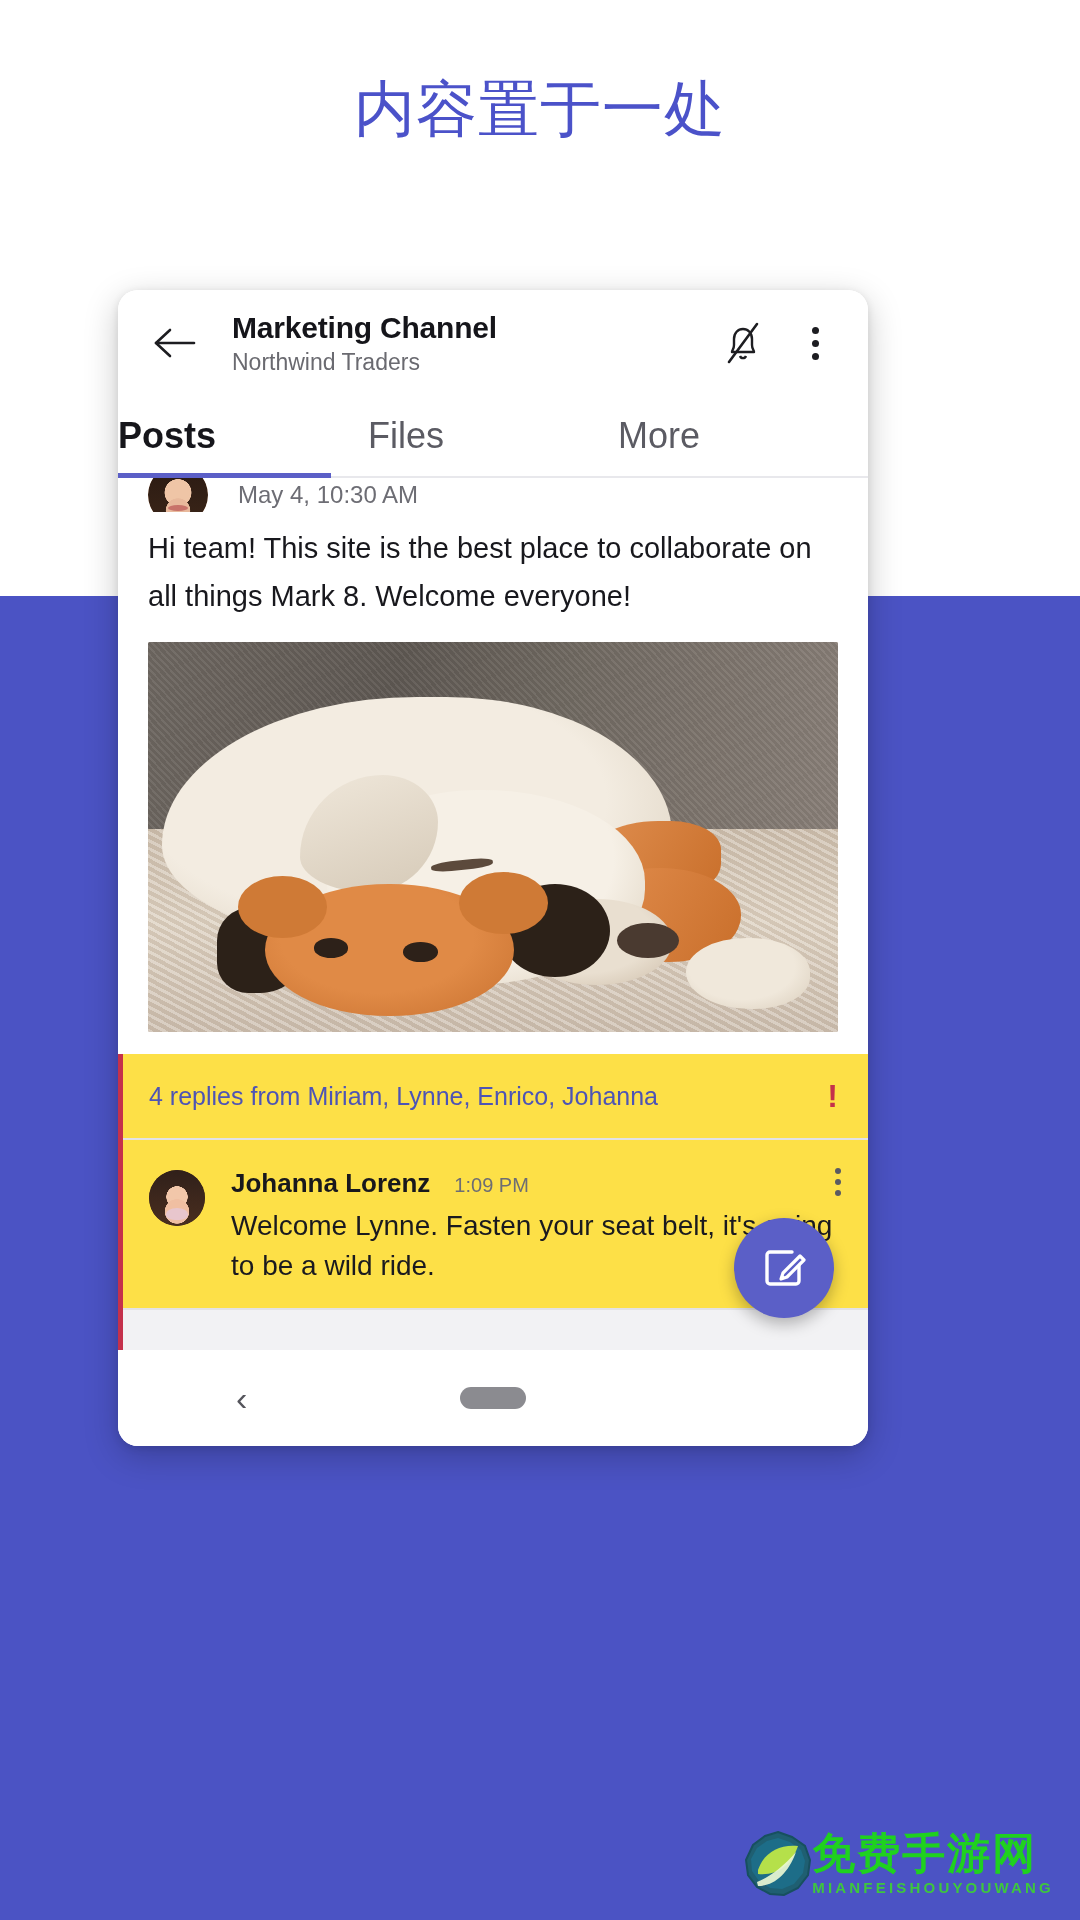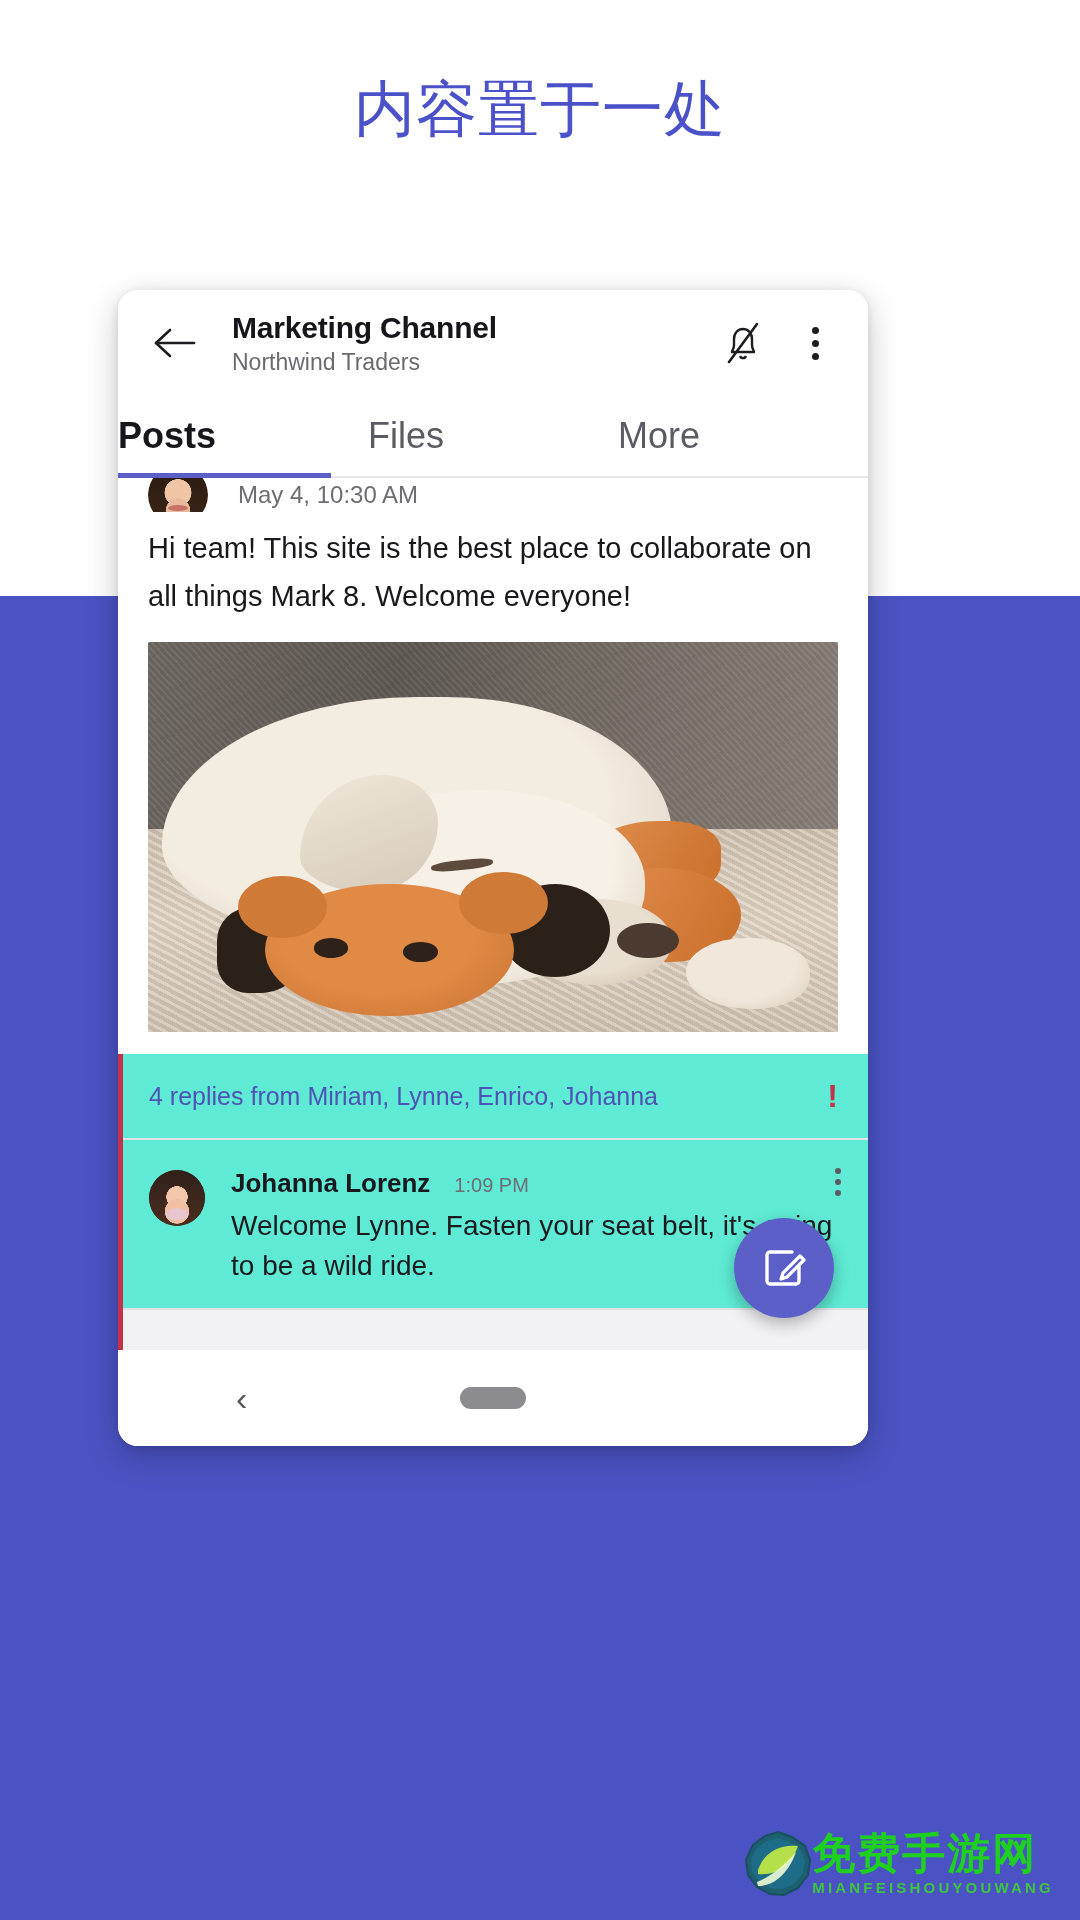--- a/index.html
+++ b/index.html
@@ -291,21 +291,21 @@
   }
   .post-image .ph-paw {
     position: absolute; left: 78%; top: 76%; width: 18%; height: 18%;
     background: radial-gradient(ellipse at 45% 40%, #f0e8db 0 55%, #d8ccba 100%);
     border-radius: 50% 50% 46% 54%;
   }
 
   
   .replies-wrap {
     margin-top: 22px;
-    background: #5eead4;
+    background: #fde047;
     border-left: 5px solid #c4314b;
     position: relative;
   }
   .replies-row {
     display: flex;
     align-items: center;
     justify-content: space-between;
     padding: 26px 30px 26px 26px;
     border-bottom: 2px solid #e2e2e6;
   }

